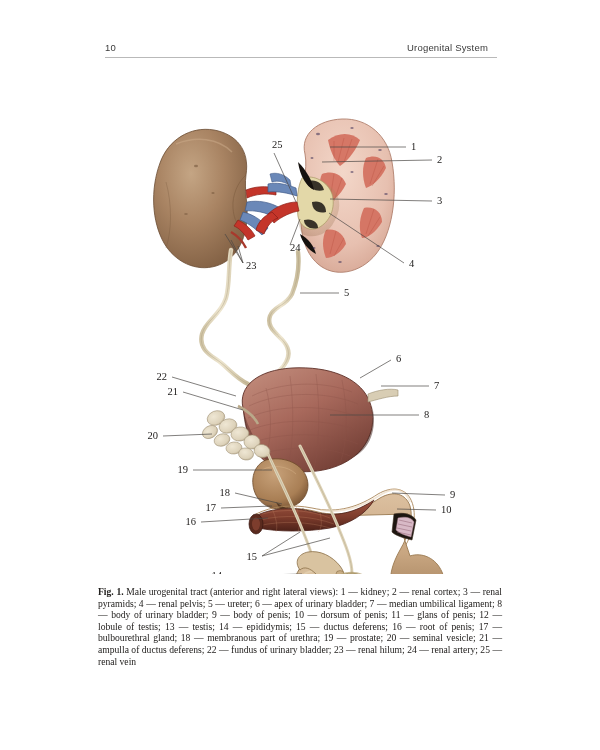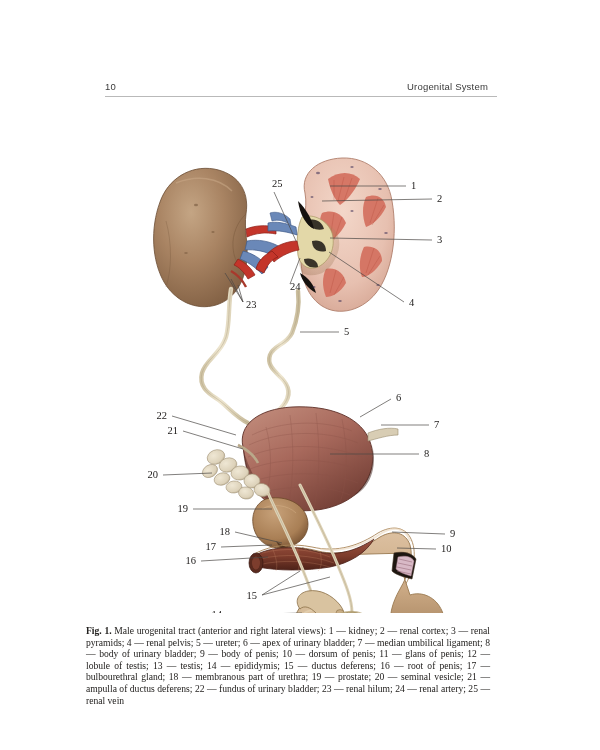--- a/index.html
+++ b/index.html
@@ -1,39 +1,39 @@
 <!DOCTYPE html>
 <html><head>
 <meta charset="utf-8">
 <style>
   html,body{margin:0;padding:0;}
   body{
     width:600px;height:750px;background:#ffffff;
     font-family:"Liberation Serif",serif;
     overflow:hidden;position:relative;
   }
-  .page{position:absolute;inset:0;background:#fff;margin-top:39px;}
+  .page{position:absolute;inset:0;background:#fff;}
 
   
   .header{
     position:absolute;left:105px;top:40px;width:392px;height:22px;
     font-family:"Liberation Sans",sans-serif;
     font-size:9.5px;color:#3a3a3a;
   }
   .header .pg{position:absolute;left:0;top:2px;letter-spacing:.3px;}
   .header .ttl{position:absolute;right:9px;top:2px;letter-spacing:.2px;}
   .header .rule{position:absolute;left:0;right:0;top:17px;height:1px;background:#b9b9b9;}
 
   
   .figure{position:absolute;left:0;top:62px;width:600px;height:512px;}
   .figsvg{position:absolute;left:0;top:0;width:600px;height:512px;}
 
   
   .caption{
-    position:absolute;left:86px;top:586px;width:404px;
+    position:absolute;left:98px;top:586px;width:404px;
     font-family:"Liberation Serif",serif;
     font-size:9.6px;line-height:11.6px;color:#23211f;
     text-align:justify;text-justify:inter-word;
   }
   .caption b{font-weight:bold;}
 
   
   text.lbl{font-family:"Liberation Serif",serif;font-size:10.5px;fill:#1d1b1a;}
 </style>
 </head>

